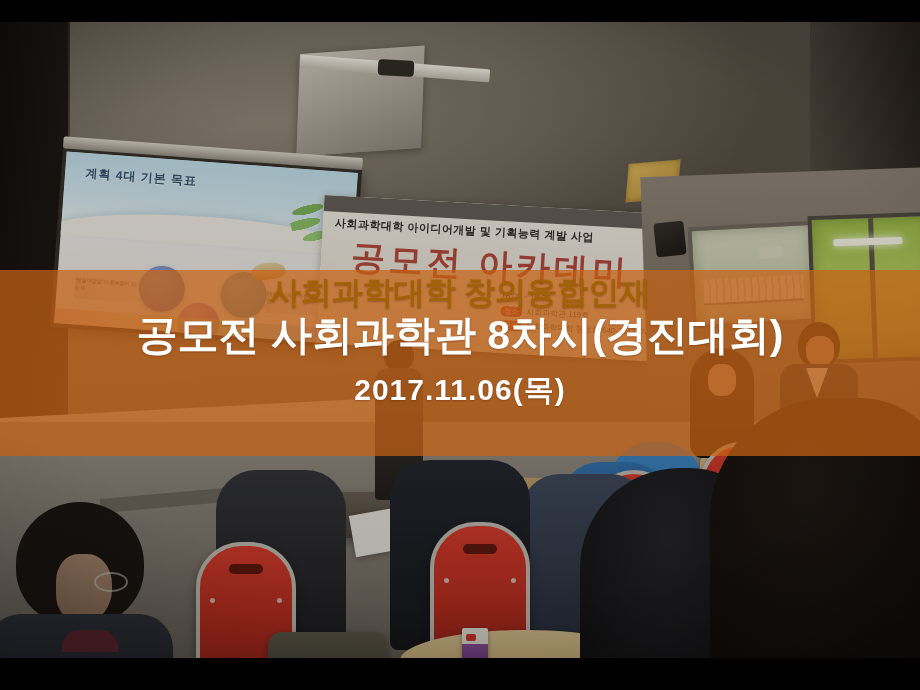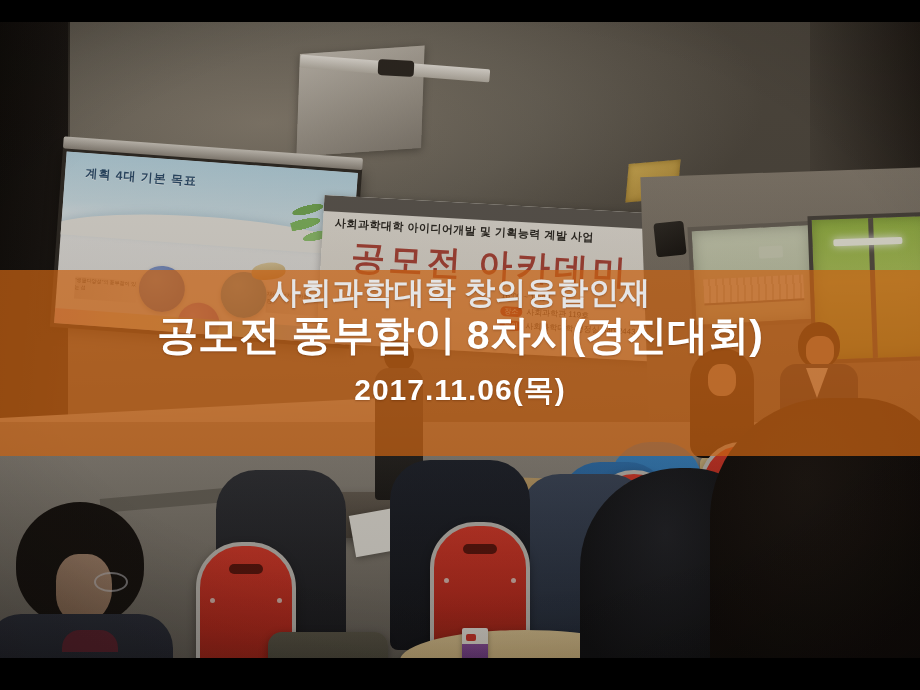--- a/index.html
+++ b/index.html
@@ -595,21 +595,21 @@
     background: rgba(200, 98, 20, 0.72);
     z-index: 30;
     display: flex;
     flex-direction: column;
     align-items: center;
     justify-content: flex-start;
     padding-top: 6px;
     box-sizing: border-box;
   }
   .title-line1 {
-    color: #e5e5e5;
+    color: #a16207;
     font-size: 31px;
     font-weight: bold;
     letter-spacing: 0px;
     line-height: 1.08;
     white-space: nowrap;
     text-shadow: 0 1px 2px rgba(80,30,0,.35);
   }
   .title-line2 {
     color: #ffffff;
     font-size: 41px;
@@ -812,20 +812,20 @@
       <div class="glasses"></div>
       <div class="body"></div>
       <div class="collar"></div>
     </div>
 
     <div class="photo-grade"></div>
   </div>
 
   <div class="title-band">
     <div class="title-line1">사회과학대학 창의융합인재</div>
-    <div class="title-line2">공모전 풍부함이 8차시(경진대회)</div>
+    <div class="title-line2">공모전 사회과학관 8차시(경진대회)</div>
     <div class="title-date">2017.11.06(목)</div>
   </div>
 
   <div class="letterbox top"></div>
   <div class="letterbox bottom"></div>
 
 </div>
 
 </body></html>

